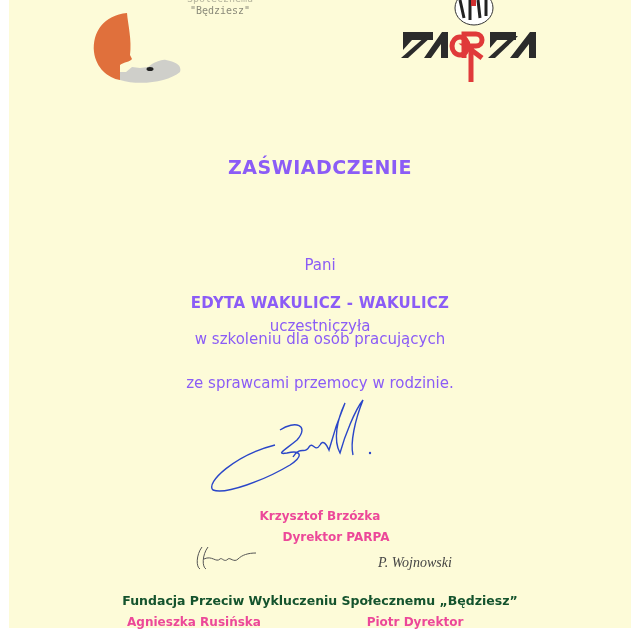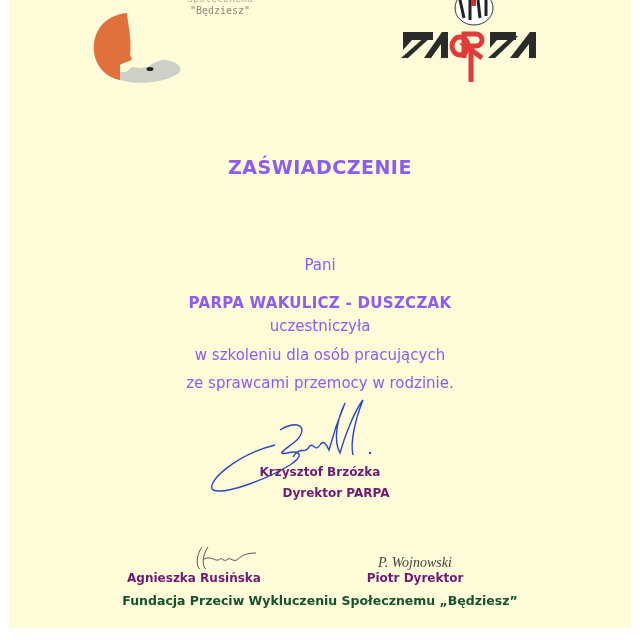--- a/index.html
+++ b/index.html
@@ -5,21 +5,21 @@
   html,body{margin:0;padding:0;background:#ffffff;}
   body{width:640px;height:640px;position:relative;overflow:hidden;font-family:"DejaVu Sans","Liberation Sans",sans-serif;}
   .paper{position:absolute;left:9px;top:0;width:622px;height:628px;background:#fdfbd8;}
   .abs{position:absolute;}
   .center{text-align:center;color:#8b5cf6;}
   .top-text{left:160px;top:0;width:120px;text-align:center;font-family:"DejaVu Sans Mono",monospace;font-size:10px;color:#8a8a7a;line-height:12px;}
   .title{left:0;width:640px;top:156px;font-weight:bold;font-size:19px;letter-spacing:0.5px;}
   .pani{left:0;width:640px;top:256px;font-size:15px;}
   .name{left:0;width:640px;top:294px;font-weight:bold;font-size:15px;letter-spacing:0.3px;}
   .body-line{left:0;width:640px;font-size:15px;}
-  .sig-name{font-weight:bold;font-size:12px;color:#701a75;}
+  .sig-name{font-weight:bold;font-size:12px;color:#ec4899;margin-top:44px;}
   .found{left:0;width:640px;top:593px;font-weight:bold;font-size:12.5px;color:#14532d;}
 </style>
 </head>
 <body>
 
 <div class="paper"></div>
 
 <div class="abs top-text">
   <div style="margin-top:-7px;opacity:.6">Społecznemu</div>
   <div>"Będziesz"</div>
@@ -44,23 +44,23 @@
   </g>
   <g fill="none" stroke="#e03a3a" stroke-width="5">
     <path d="M66 58 L66 34 L78 34 C86 34 86 46 78 46 L68 46 L84 58"></path>
     <ellipse cx="62" cy="46" rx="8" ry="9"></ellipse>
     <path d="M73 46 L73 82"></path>
   </g>
 </svg>
 
 <div class="abs center title">ZAŚWIADCZENIE</div>
 <div class="abs center pani">Pani</div>
-<div class="abs center name">PARPA WAKULICZ - DUSZCZAK</div>
+<div class="abs center name">EDYTA WAKULICZ - WAKULICZ</div>
 <div class="abs center body-line" style="top:317px">uczestniczyła</div>
-<div class="abs center body-line" style="top:346px">w szkoleniu dla osób pracujących</div>
+<div class="abs center body-line" style="top:330px">w szkoleniu dla osób pracujących</div>
 <div class="abs center body-line" style="top:374px">ze sprawcami przemocy w rodzinie.</div>
 
 <svg class="abs" style="left:205px;top:395px" width="185" height="105" viewBox="0 0 185 105">
   <path d="M75 35 C90 25 105 30 92 45 C80 55 70 60 82 58 C95 55 100 60 85 70 C60 85 20 100 8 95 C0 88 30 60 70 50" fill="none" stroke="#2a46c8" stroke-width="1.4"></path>
   <path d="M88 62 C95 50 100 60 104 52 C108 46 110 58 115 50 C118 44 122 50 124 55 C128 40 135 20 140 8 C132 25 128 45 135 58 C140 40 150 15 158 5 C150 25 145 48 148 60" fill="none" stroke="#2a46c8" stroke-width="1.4"></path>
   <circle cx="165" cy="58" r="1.2" fill="#2a46c8"></circle>
 </svg>
 <div class="abs center sig-name" style="left:0;width:640px;top:465px">Krzysztof Brzózka</div>
 <div class="abs center sig-name" style="left:16px;width:640px;top:486px">Dyrektor PARPA</div>
 

